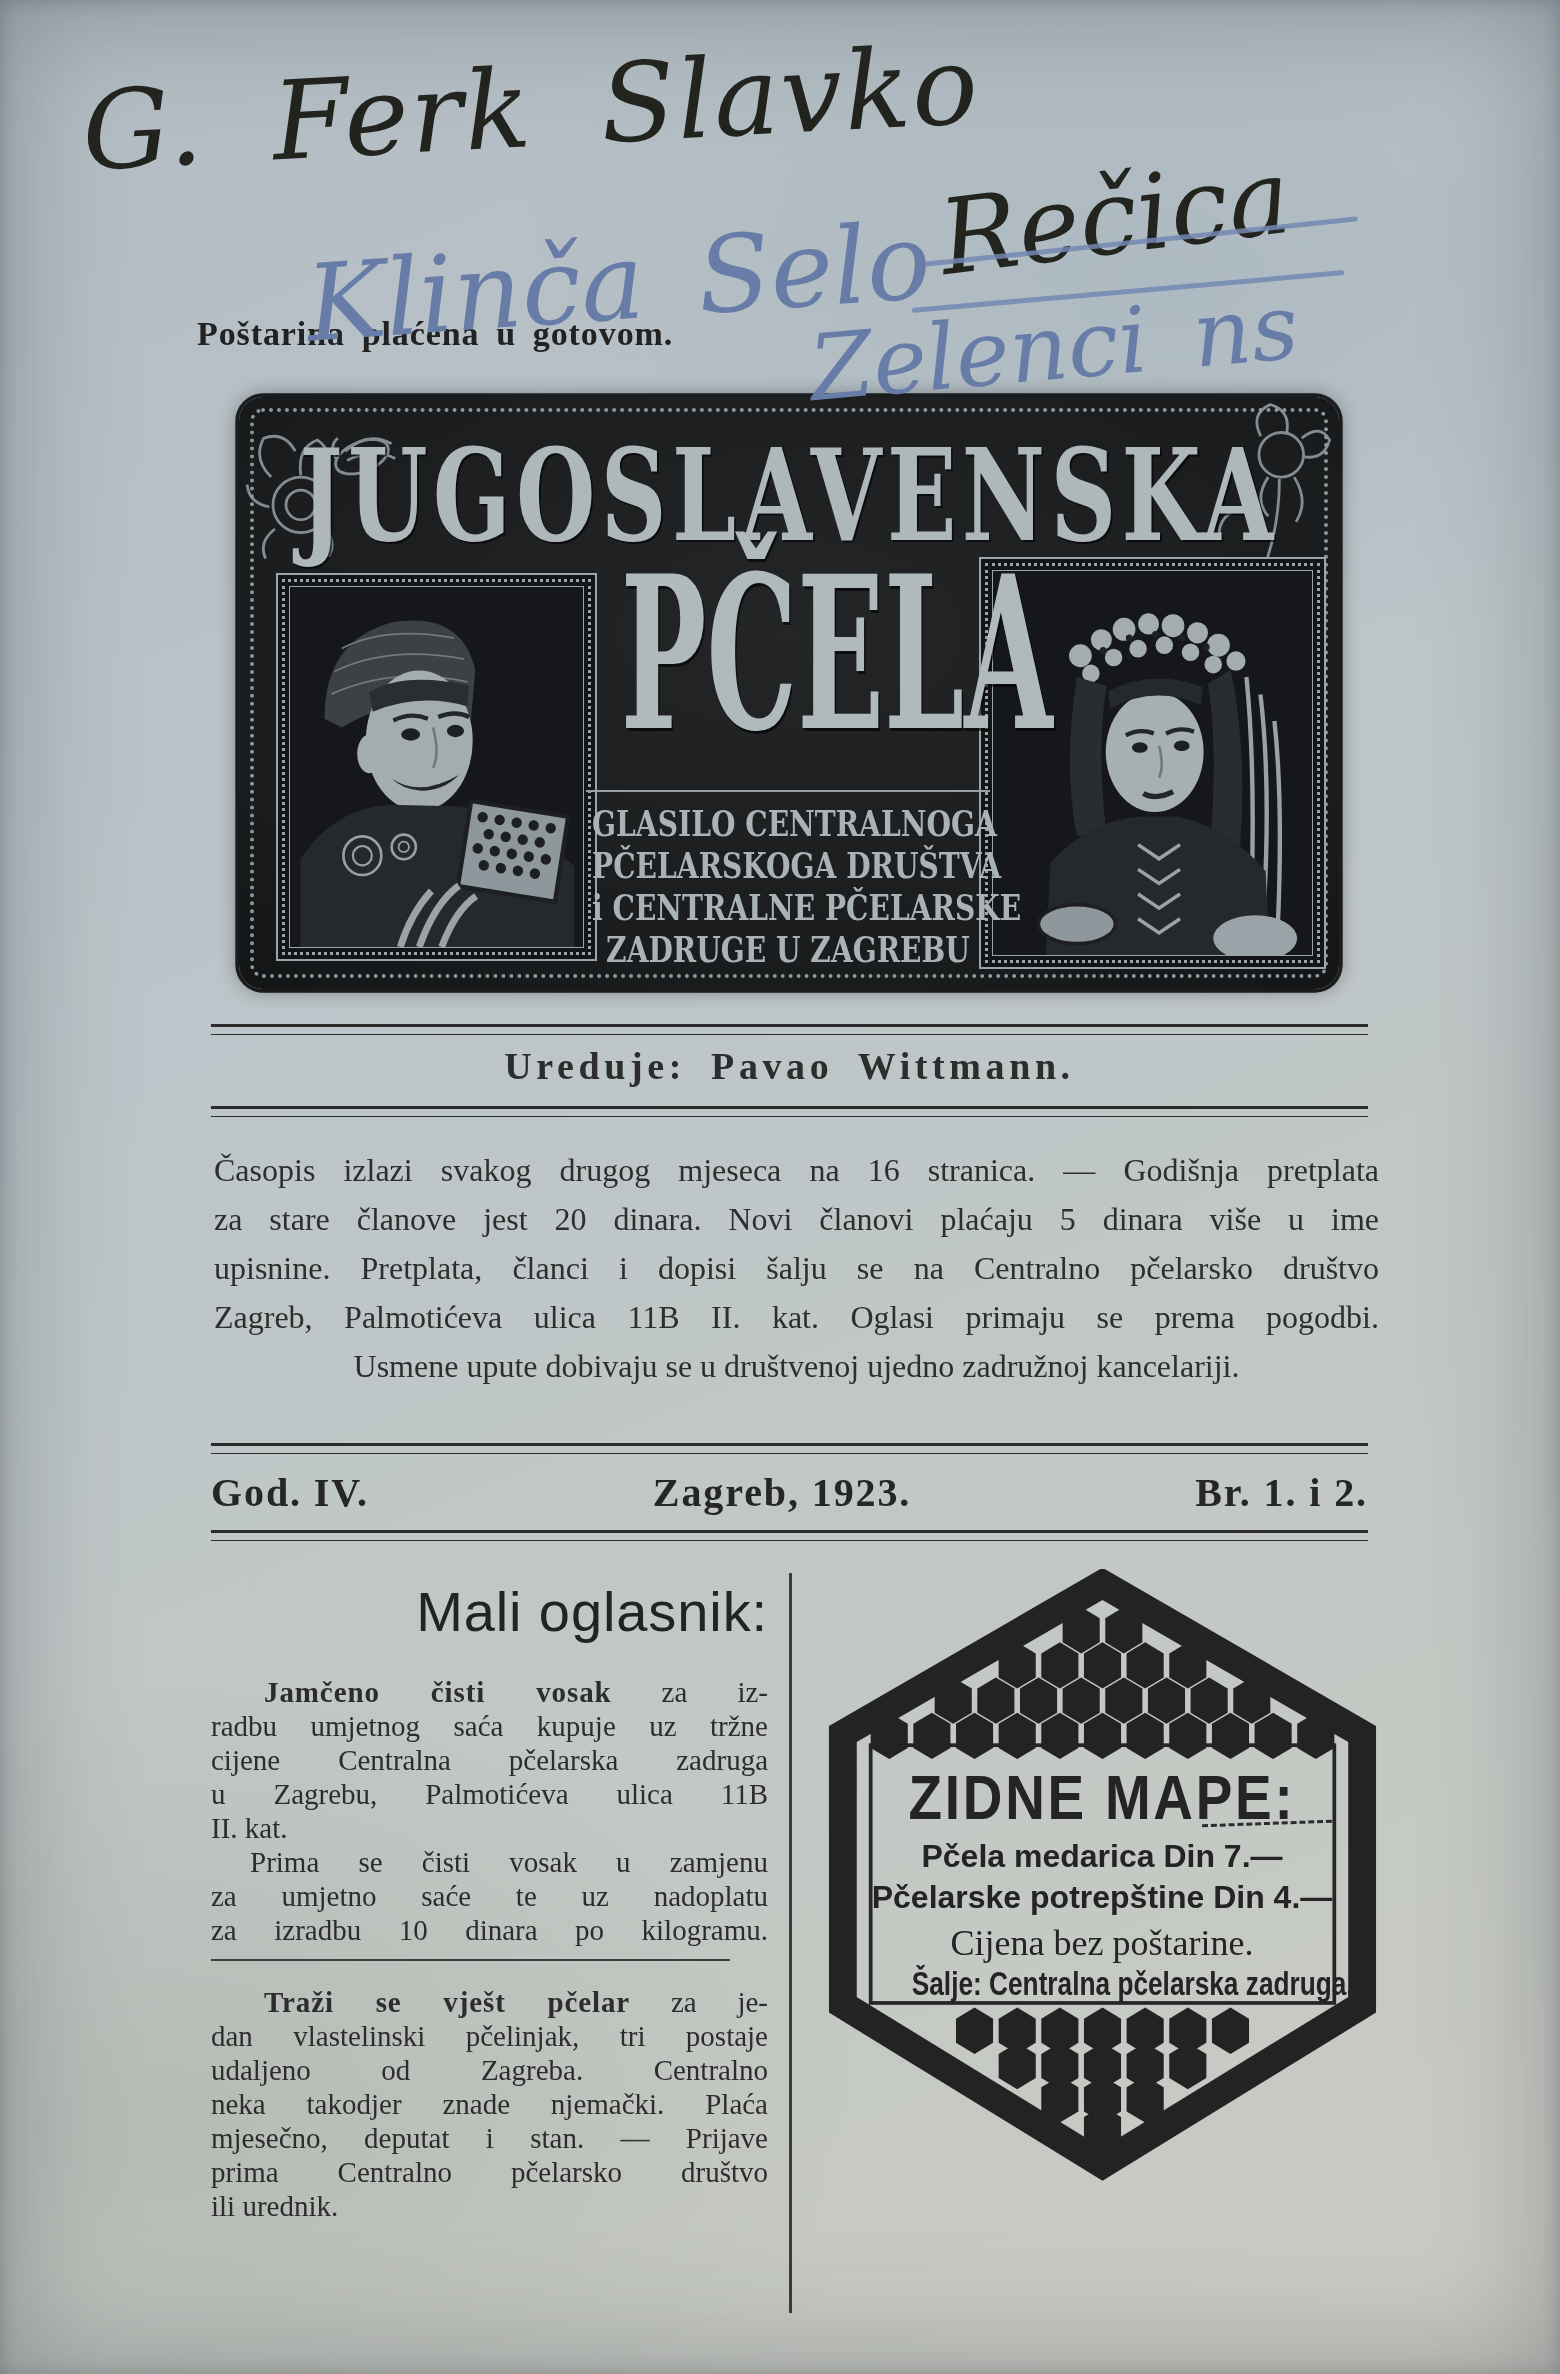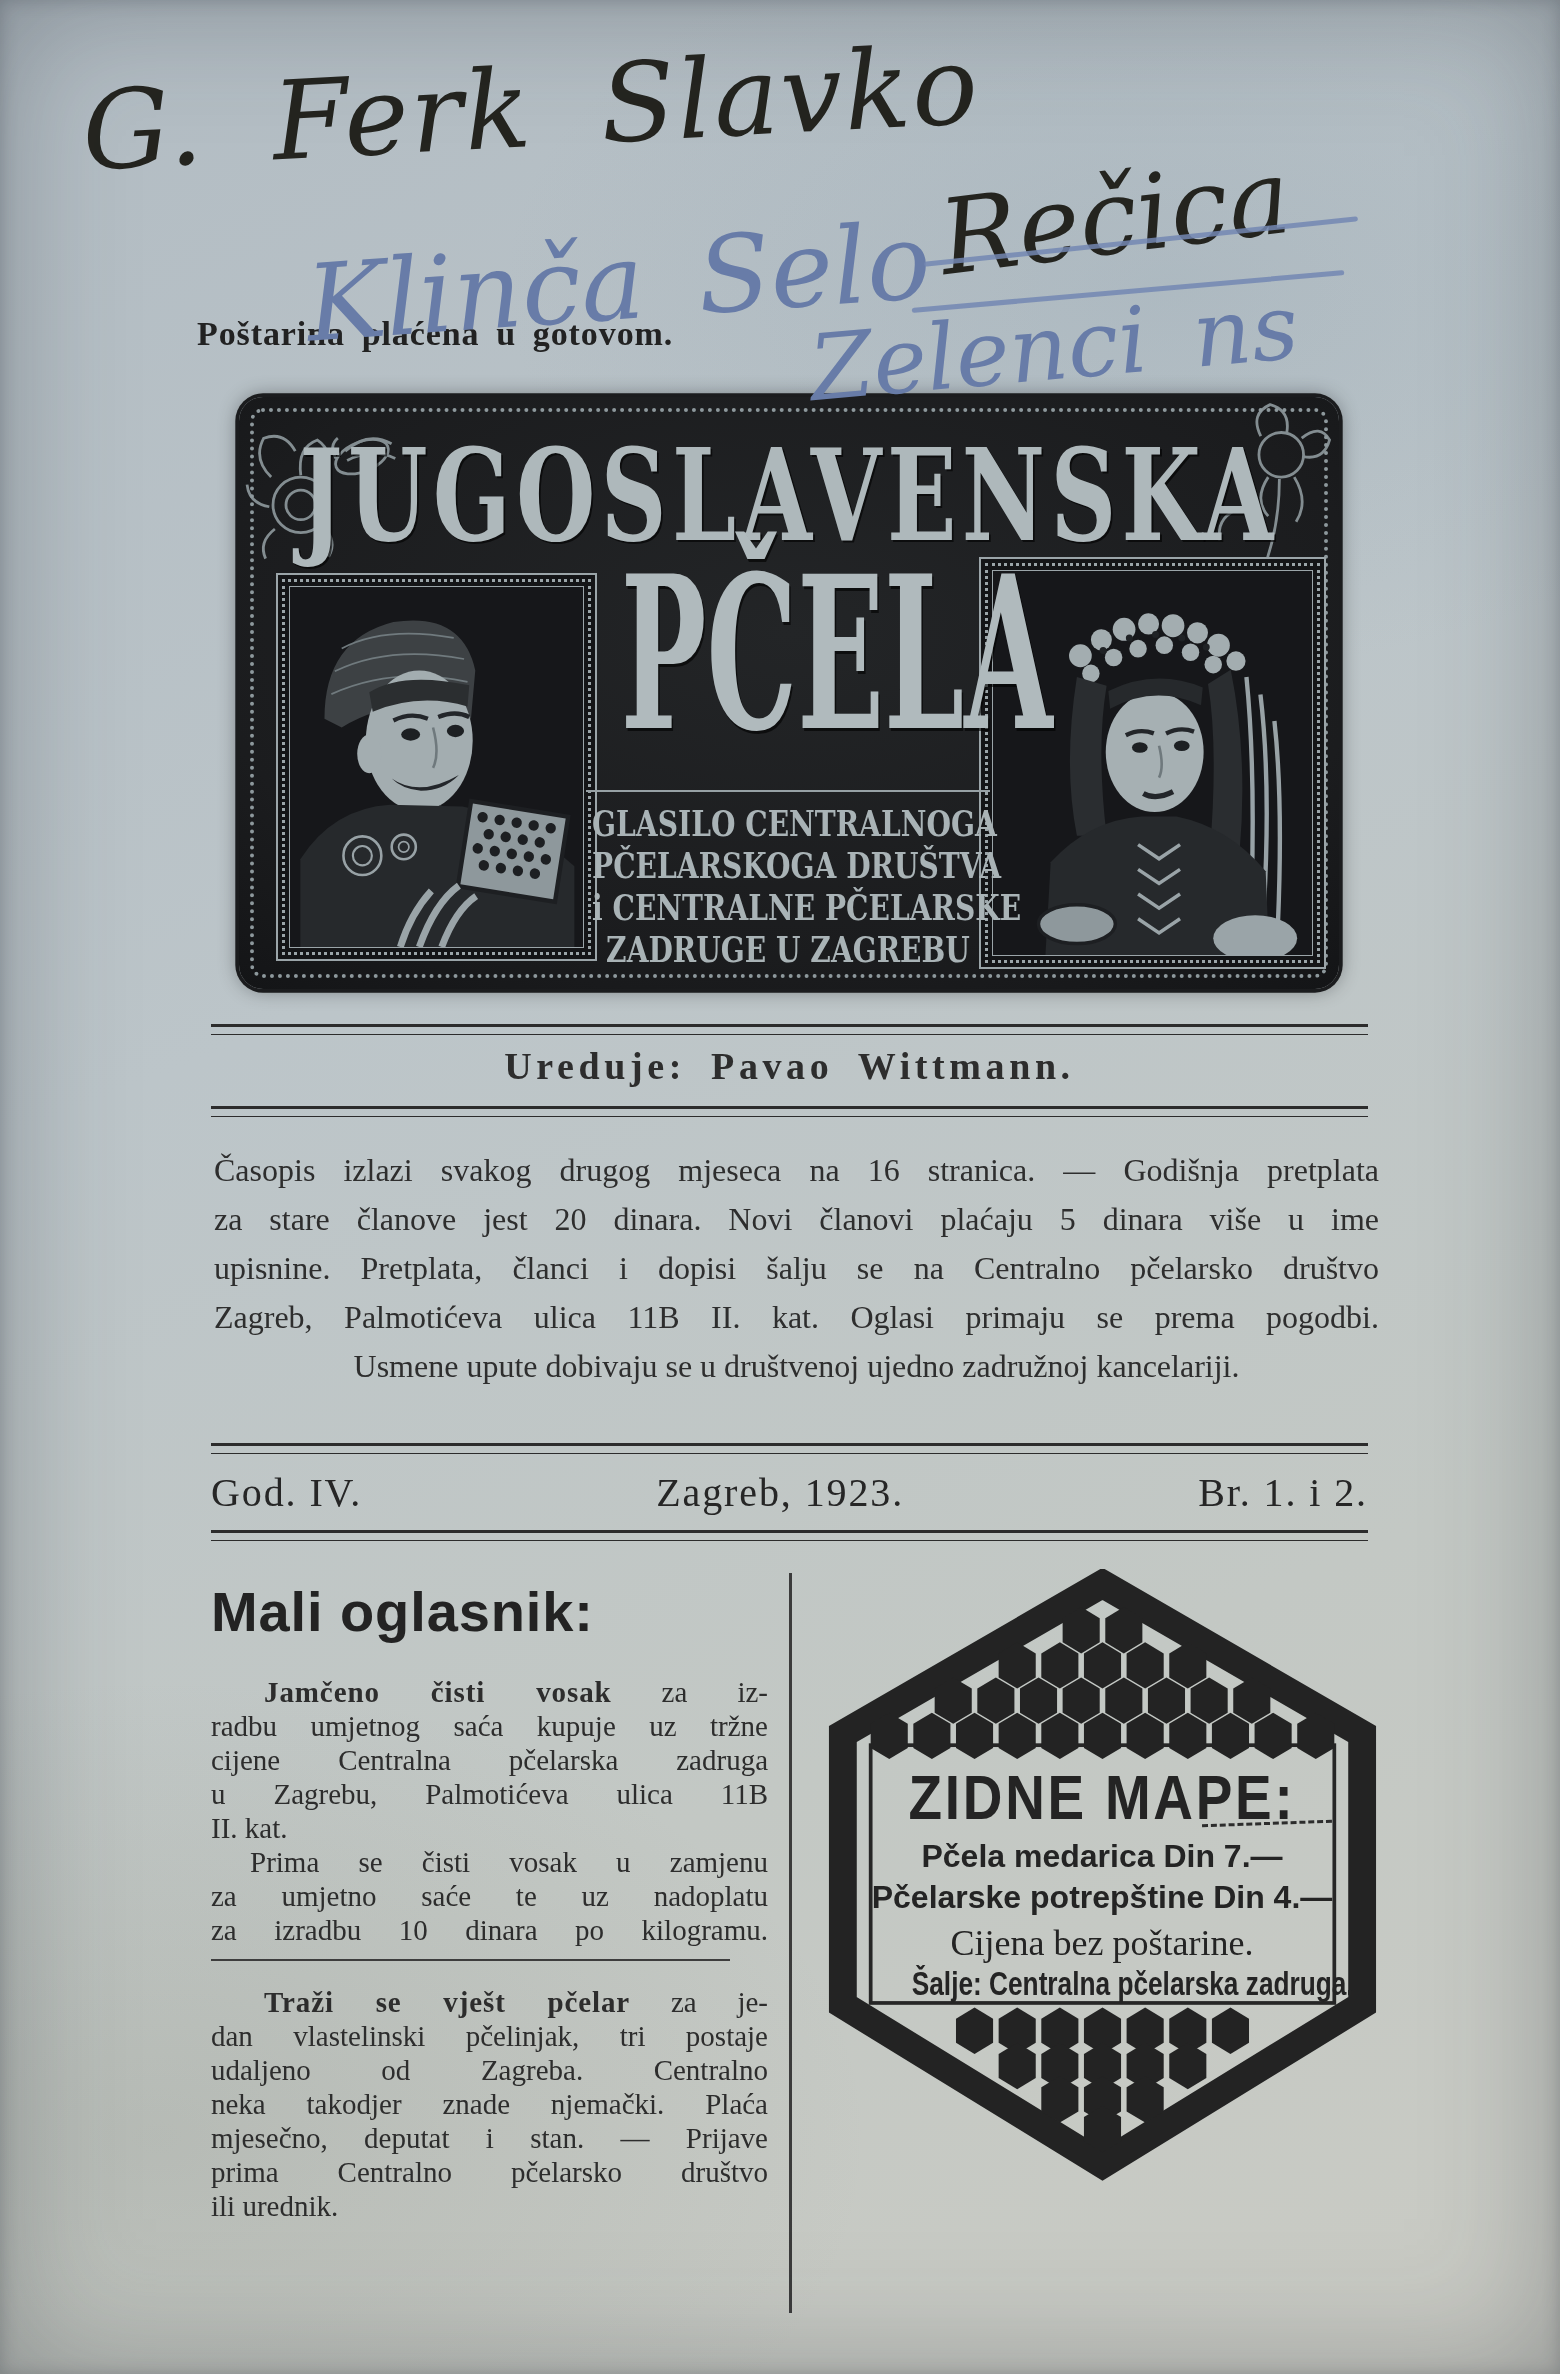--- a/index.html
+++ b/index.html
@@ -62,27 +62,27 @@
   #rule-top2{left:211px;top:1106px;width:1157px;}
 
   
   #intro{left:206px;top:1146px;width:1165px;font-size:32px;line-height:49px;color:#2e2e2e;margin-left:8px;}
   .jline{text-align:justify;text-align-last:justify;}
   .cline{text-align:center;}
 
   
   #rule-issue-a{left:211px;top:1443px;width:1157px;}
   #issue-row{left:211px;top:1469px;width:1157px;display:flex;align-items:baseline;
-    font-weight:normal;font-size:40px;color:#262626;letter-spacing:1.9px;}
+    font-weight:bold;font-size:40px;color:#262626;letter-spacing:1.9px;}
   #issue-row .mid{flex:1;text-align:center;}
   #rule-issue-b{left:211px;top:1530px;width:1157px;}
 
   
-  #ads-heading{left:211px;top:1579px;width:557px;text-align:left;
-    font-family:"Liberation Sans", sans-serif;font-weight:bold;font-size:56px;
+  #ads-heading{left:211px;top:1579px;width:557px;text-align:right;
+    font-family:"Liberation Sans", sans-serif;font-weight:normal;font-size:56px;
     letter-spacing:0.9px;color:#232323;}
   .adblock{font-size:29px;line-height:34px;color:#2d2d2d;width:557px;}
   #ad1{left:211px;top:1675px;}
   #ad2{left:211px;top:1985px;}
   .adblock .lead{font-weight:bold;letter-spacing:0.9px;margin-left:14px;}
   .indent{text-indent:39px;}
   .plain{text-align:left;text-align-last:left;}
   #ads-rule{left:211px;top:1959px;width:519px;border-top:2.8px solid #3d3d3d;}
   #col-divider{left:789px;top:1573px;width:2.8px;height:740px;background:#3b3b3b;}
 

